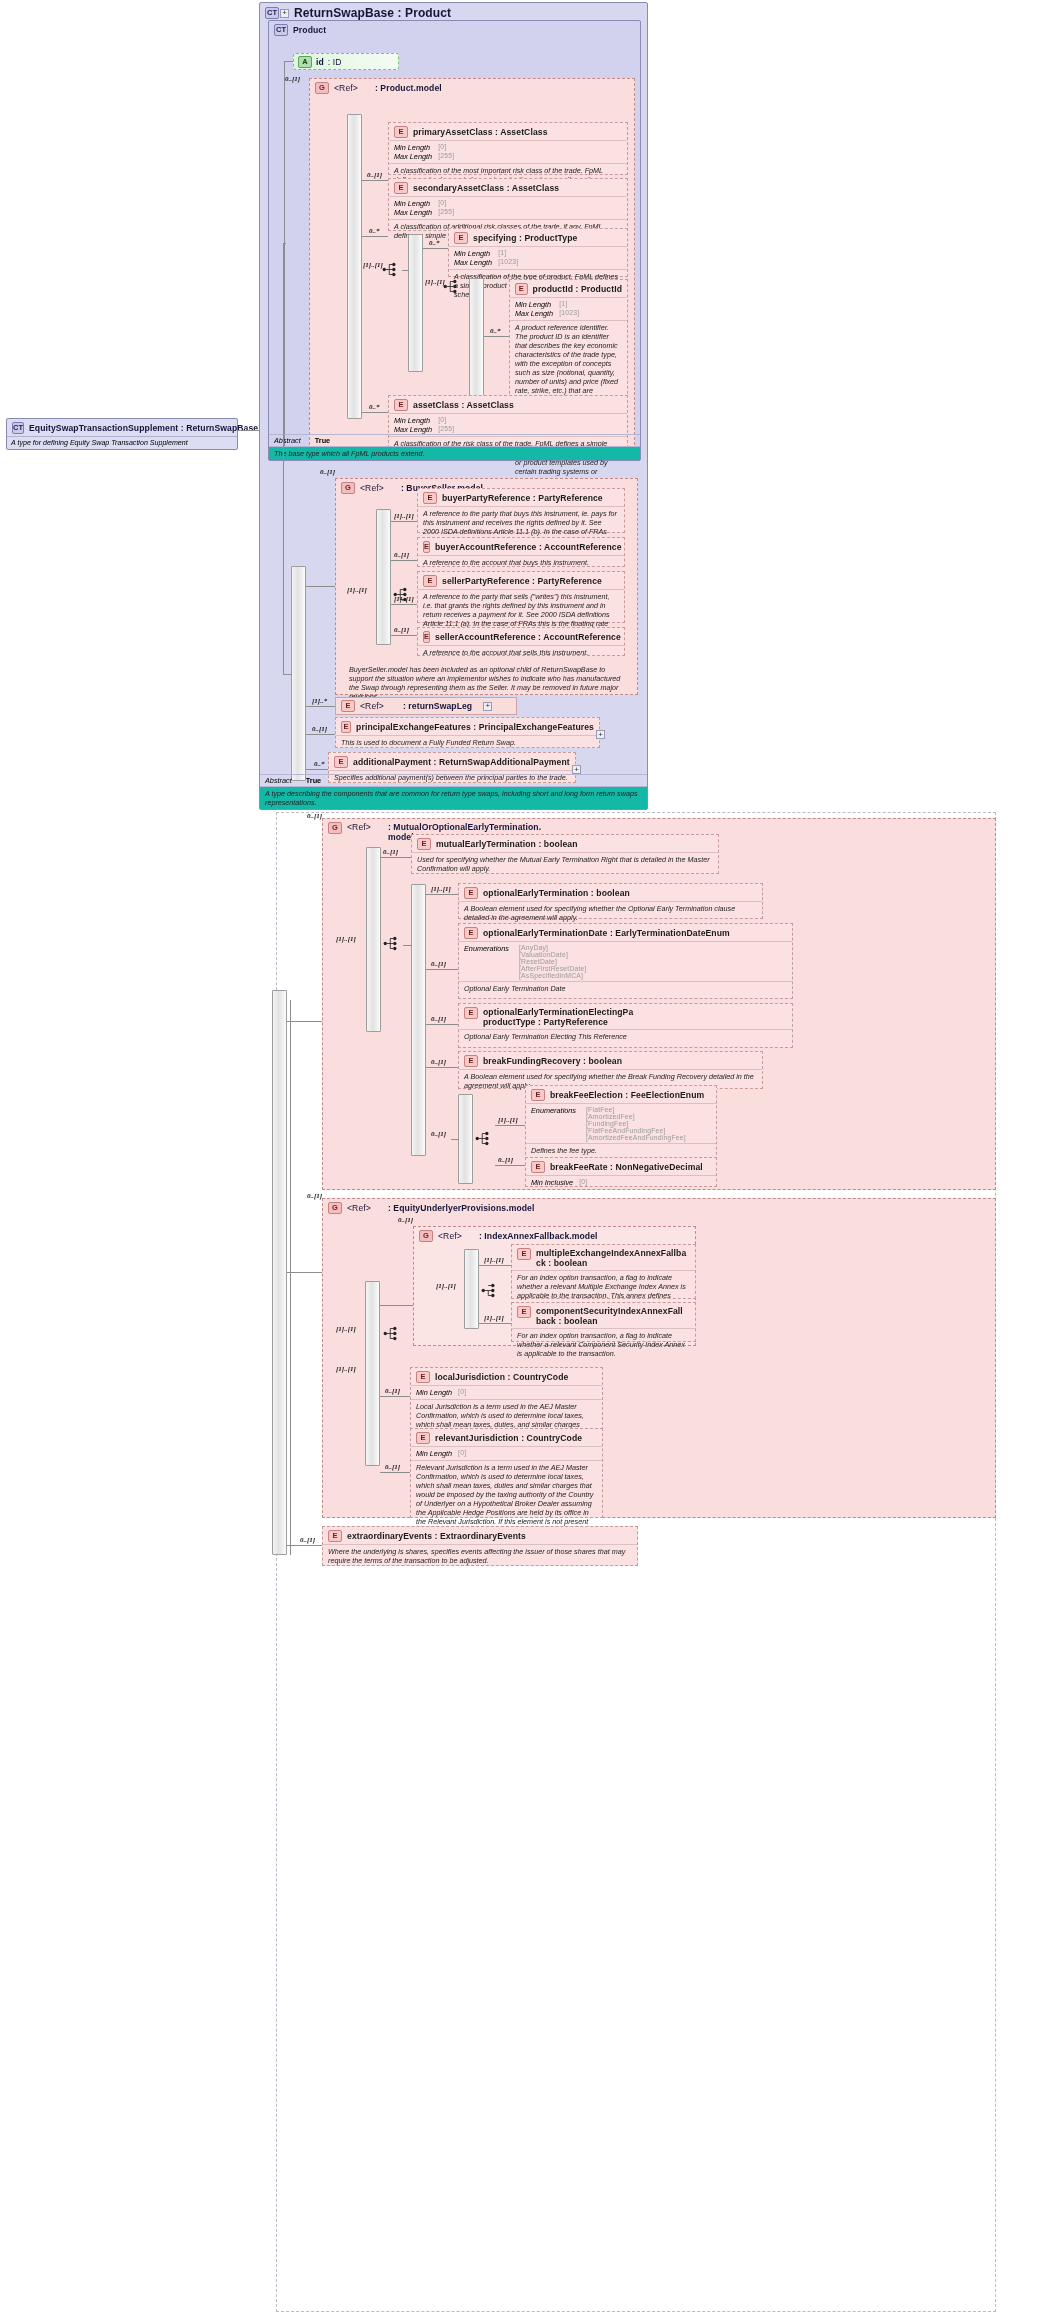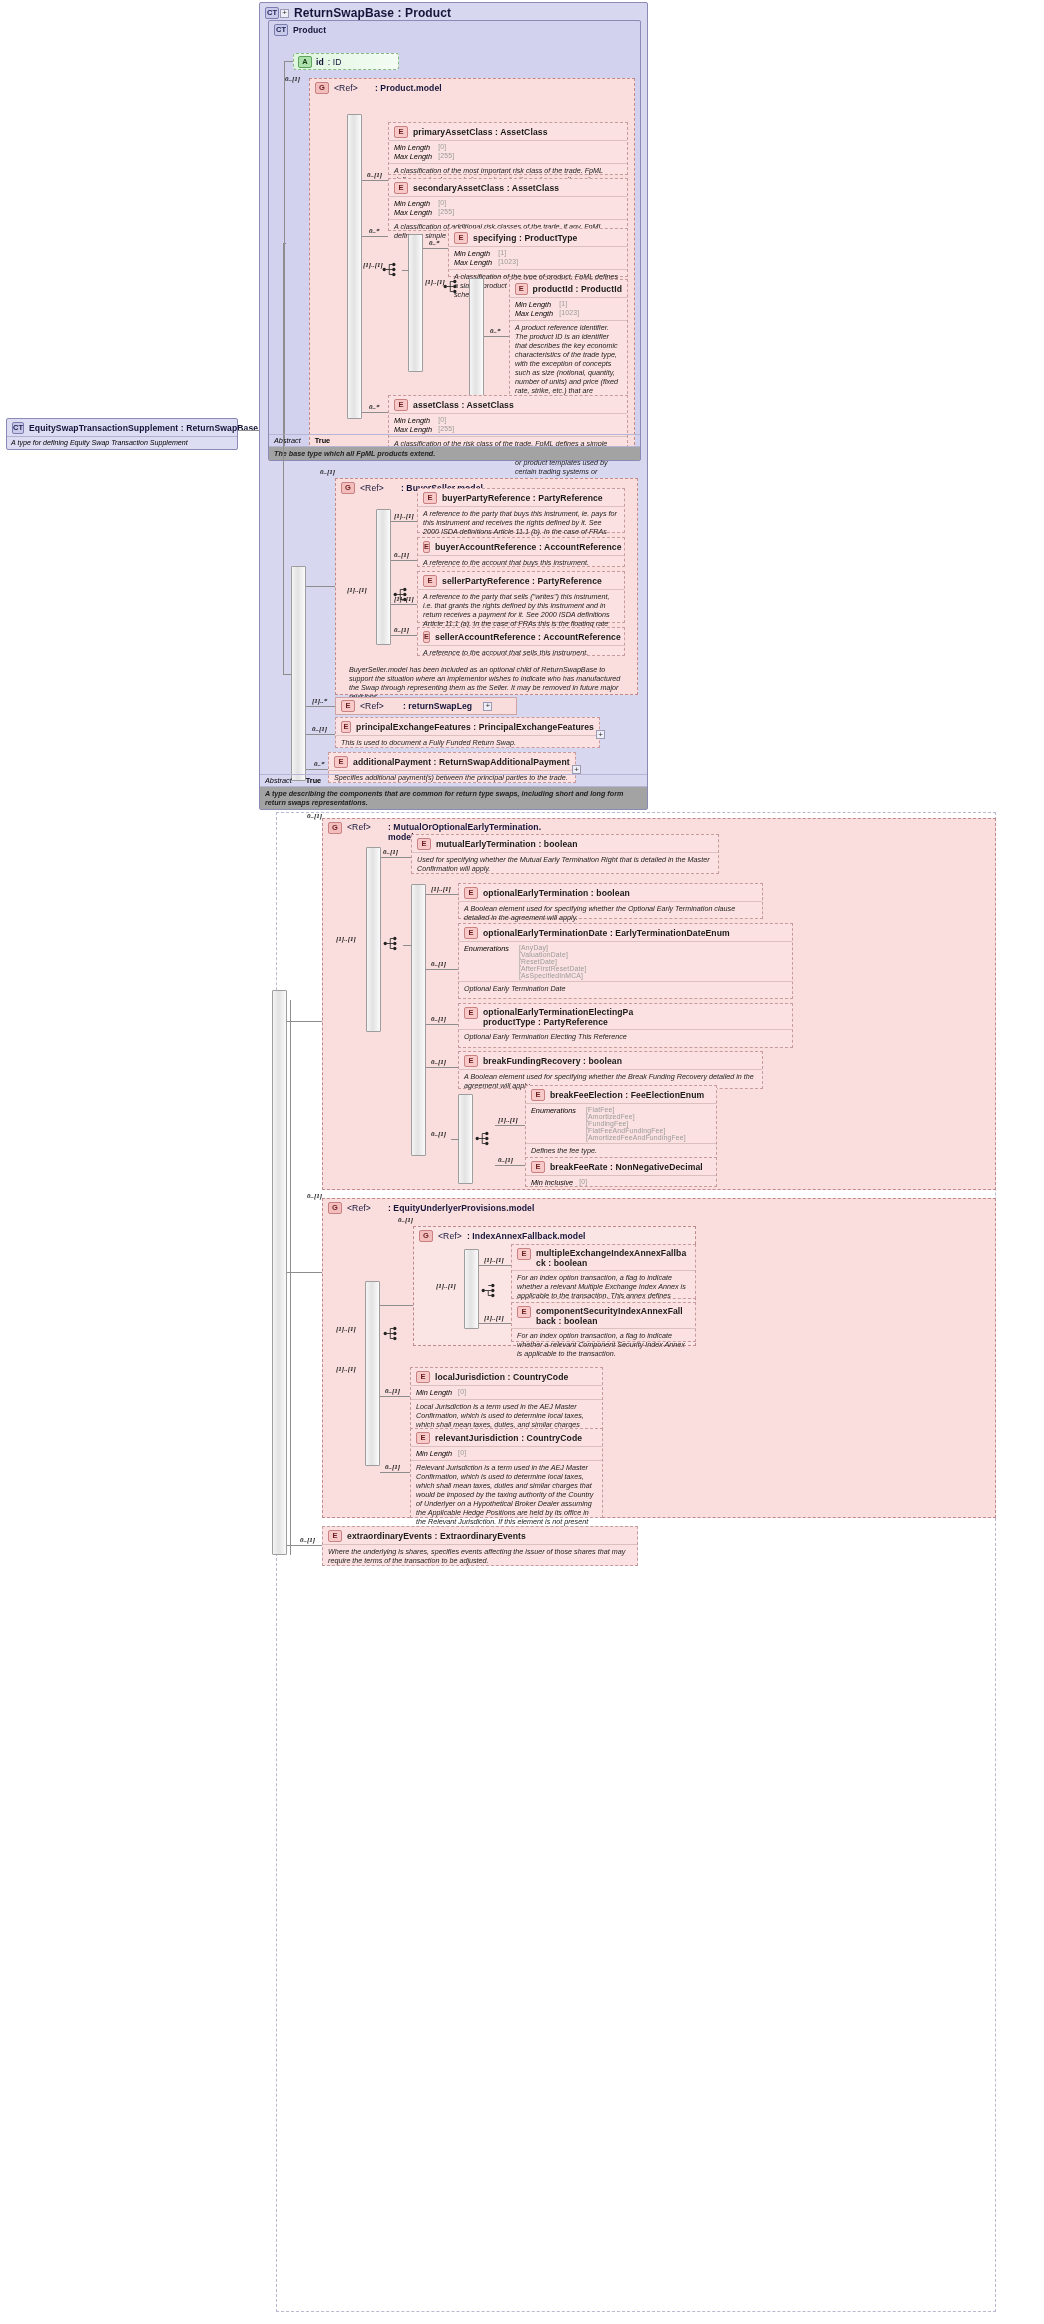--- a/index.html
+++ b/index.html
@@ -89,22 +89,21 @@
   
   .seqicon { position:absolute; width:17px; height:15px; }
 
   
   .absrow { display:flex; gap:14px; padding:1px 5px; font-size:7.3px; border-top:1px solid #b6b6d4;}
   .absrow .k { font-style:italic; }
   .absrow .v { font-weight:bold; }
   .typedoc {
     border-top:1px solid #b6b6d4;
     padding:2px 5px; font-style:italic; font-size:7.2px; color:#222;
-    background:#a3a3a3;
-    font-weight:bold;
+    background:#14b8a6;
   }
 
   
   .rootbox {
     border:1px solid #8a8ab5; background:#dcdcf2; border-radius:2px;
   }
   .rootdoc { border-top:1px solid #b0b0cf; padding:2px 4px; font-style:italic; font-size:7.1px;}
 
   .enum-list { color:#9a9a9a; font-size:6.8px; letter-spacing:.2px; }
   .enum-label { font-style:italic; font-size:7.3px; }
@@ -591,21 +590,21 @@
       <circle cx="14" cy="9" r="2" fill="#222"></circle>
       <circle cx="14" cy="15" r="2" fill="#222"></circle>
   </svg>
 
   <span class="card" style="left:75px; top:17px;">0..[1]</span>
   <div class="line hline" style="left:57px; top:106px; width:33px;"></div>
   <div class="abs gbox lighter" style="left:90px; top:27px; width:283px; height:120px;">
     <div class="titlerow">
       <span class="badge g">G</span>
       <span class="tname small" style="font-weight:normal;">&lt;Ref&gt;</span>
-      <span class="tname small" style="margin-left:0;">: IndexAnnexFallback.model</span>
+      <span class="tname small" style="margin-left:12px;">: IndexAnnexFallback.model</span>
     </div>
 
     <div class="bar" style="left:50px; top:22px; width:15px; height:80px;"></div>
     <span class="card" style="left:22px; top:55px;">[1]..[1]</span>
     <svg class="seqicon" viewBox="0 0 20 18" style="left:67px; top:56px;">
       <circle cx="2.5" cy="9" r="2" fill="#222"></circle>
         <path d="M4.5 9 H8.5 M8.5 9 V15 M8.5 3 H12 M8.5 9 H12 M8.5 15 H12" stroke="#222" fill="none" stroke-width="1"></path>
       <circle cx="14" cy="3" r="2" fill="#222"></circle>
         <circle cx="14" cy="9" r="2" fill="#222"></circle>
         <circle cx="14" cy="15" r="2" fill="#222"></circle>

